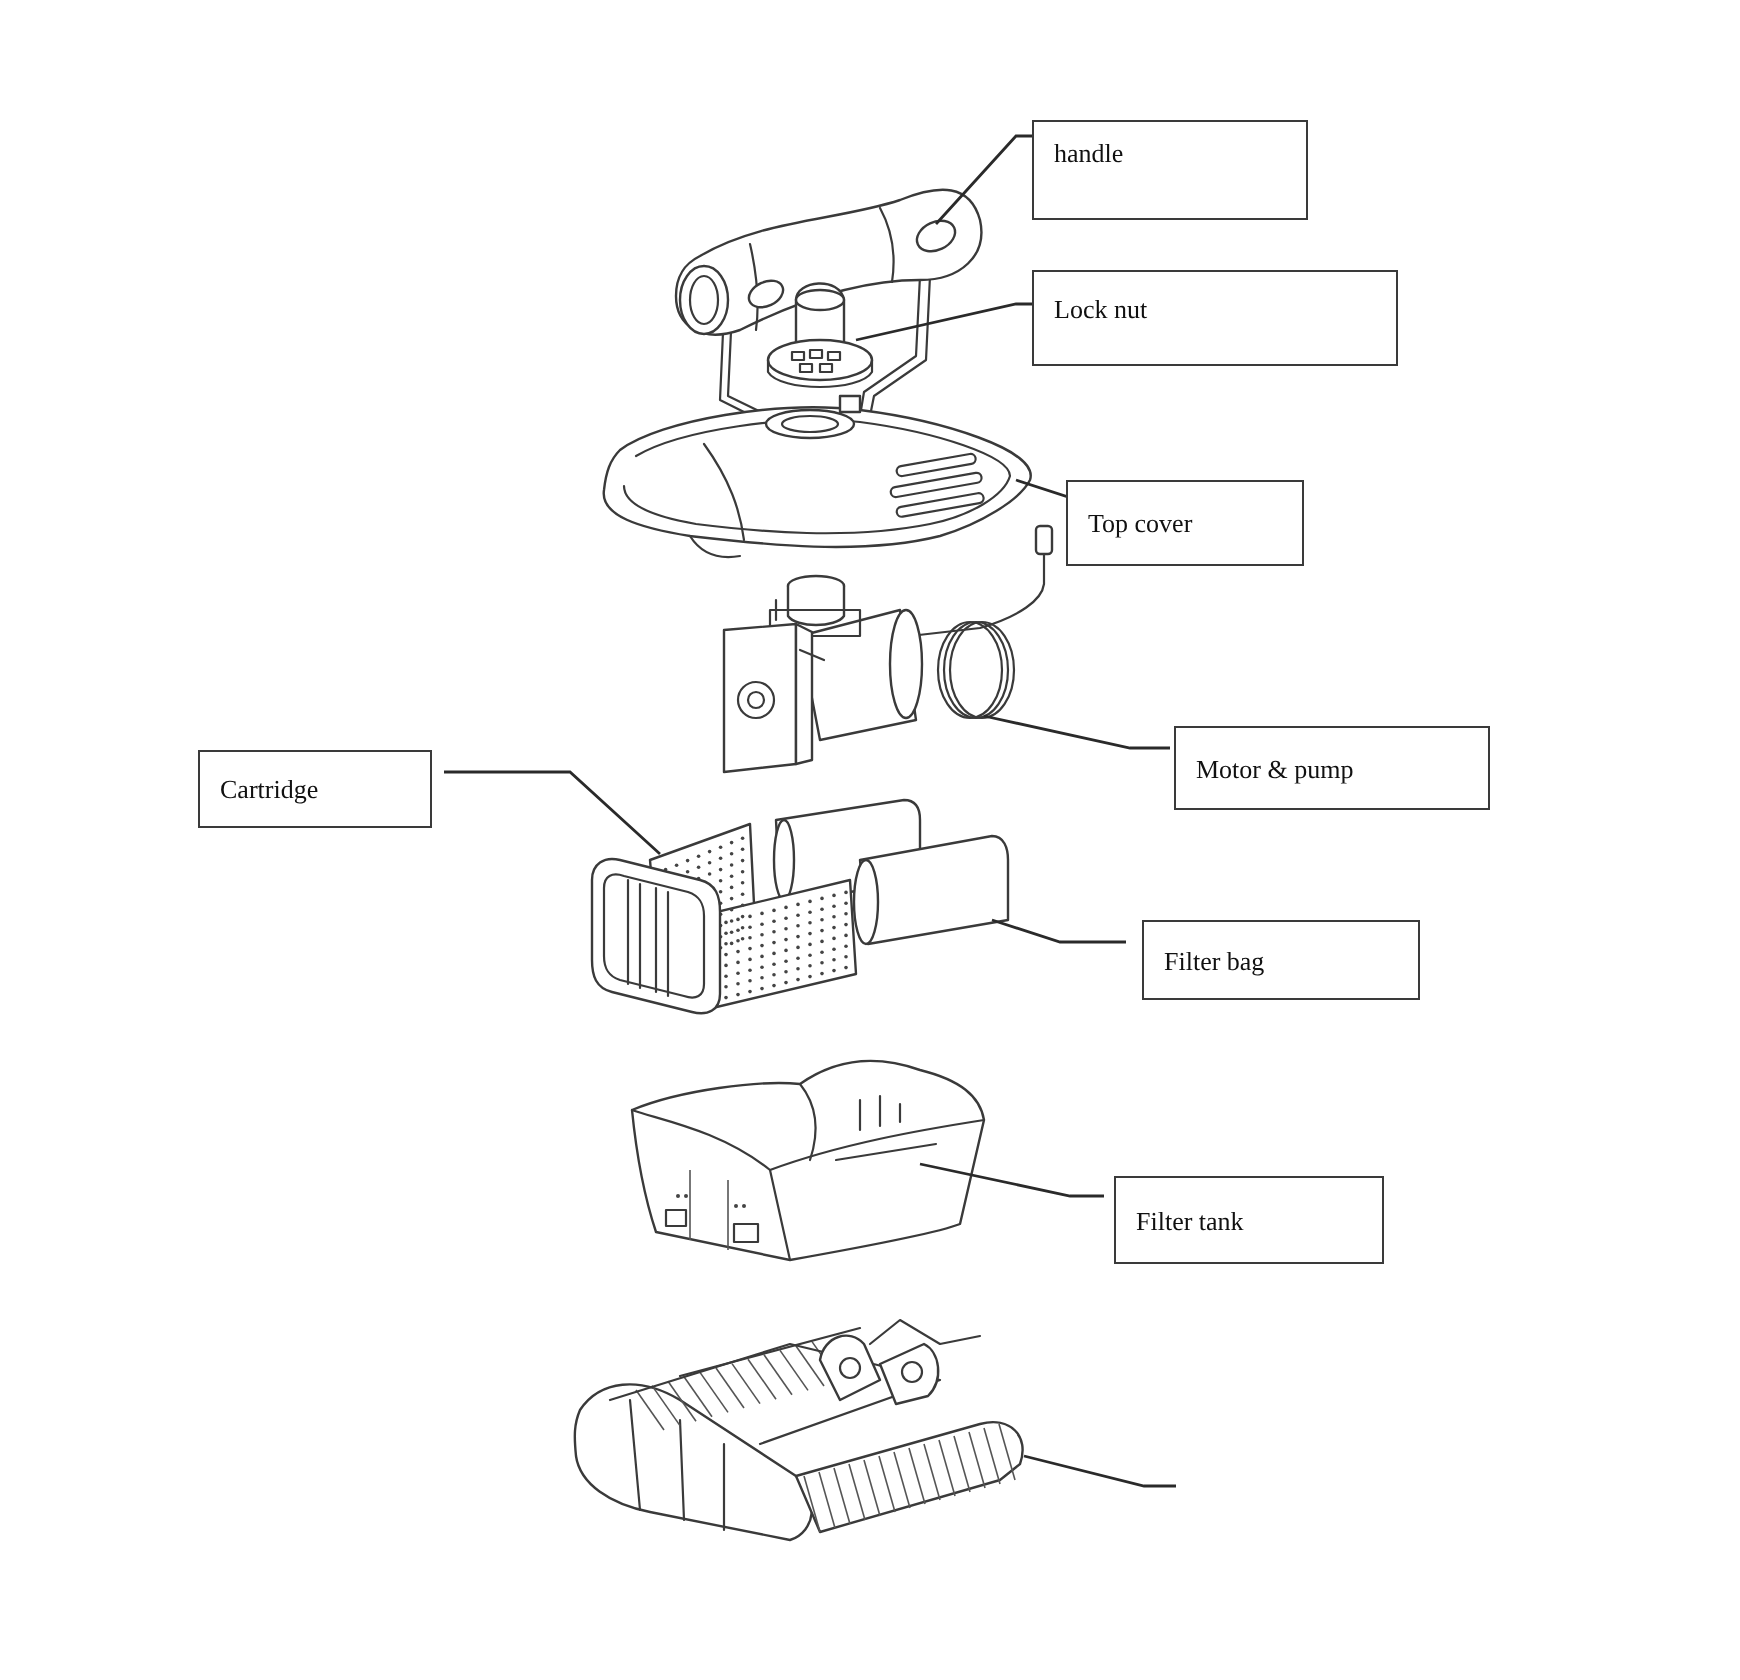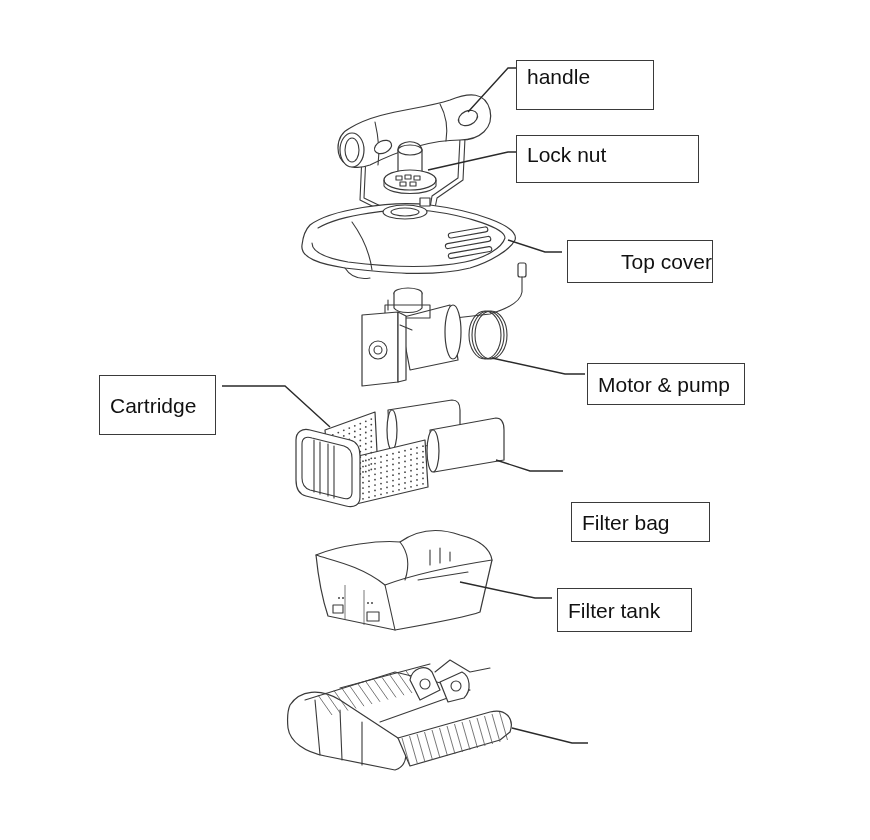--- a/index.html
+++ b/index.html
@@ -1,22 +1,22 @@
 <!DOCTYPE html>
 <html><head>
 <meta charset="utf-8">
 <style>
   html, body { margin:0; padding:0; background:#ffffff; }
   #canvas { position:relative; width:870px; height:840px; background:#ffffff; overflow:hidden; }
   svg#art { position:absolute; left:0; top:0; width:870px; height:840px; }
   .lbl {
     position:absolute; box-sizing:border-box;
     border:1.5px solid #3a3a3a; background:#fff;
-    font-family:Liberation Sans, sans-serif;
-    font-size:21px; color:#111; line-height:1;
+    font-family:Liberation Serif, serif;
+    font-size:13px; color:#111; line-height:1;
     padding-left:10px; display:flex; align-items:center; white-space:nowrap;
   }
   .ln { stroke:#2a2a2a; stroke-width:1.4; fill:none; }
   .d  { stroke:#3a3a3a; stroke-width:1.2; fill:#fff; stroke-linejoin:round; stroke-linecap:round; }
   .dn { stroke:#3a3a3a; stroke-width:1.1; fill:none; stroke-linejoin:round; stroke-linecap:round; }
   .th { stroke:#555; stroke-width:0.8; fill:none; }
   .dot { fill:#444; }
 </style>
 </head>
 <body>
@@ -365,29 +365,29 @@
     <polyline class="ln" points="512,728 572,743 588,743"></polyline>
   </g>
 </svg>
 
   <div class="lbl" style="left:516px; top:60px; width:138px; height:50px;">
     <span style="margin-top:-18px;">handle</span>
   </div>
   <div class="lbl" style="left:516px; top:135px; width:183px; height:48px;">
     <span style="margin-top:-10px;text-align:right;">Lock nut</span>
   </div>
-  <div class="lbl" style="left:567px; top:240px; width:146px; height:43px;justify-content:flex-end;">
+  <div class="lbl" style="left:533px; top:240px; width:119px; height:43px;">
     <span>Top cover</span>
   </div>
   <div class="lbl" style="left:587px; top:363px; width:158px; height:42px;">
     <span>Motor &amp; pump</span>
   </div>
-  <div class="lbl" style="left:99px; top:375px; width:117px; height:60px;align-items:center;">
+  <div class="lbl" style="left:99px; top:375px; width:117px; height:39px;align-items:center;">
     <span>Cartridge</span>
   </div>
-  <div class="lbl" style="left:571px; top:460px; width:139px; height:40px;margin-top:42px;">
+  <div class="lbl" style="left:571px; top:460px; width:139px; height:40px;">
     <span>Filter bag</span>
   </div>
   <div class="lbl" style="left:557px; top:588px; width:135px; height:44px;">
     <span>Filter tank</span>
   </div>
 
 </div>
 
 </body></html>

